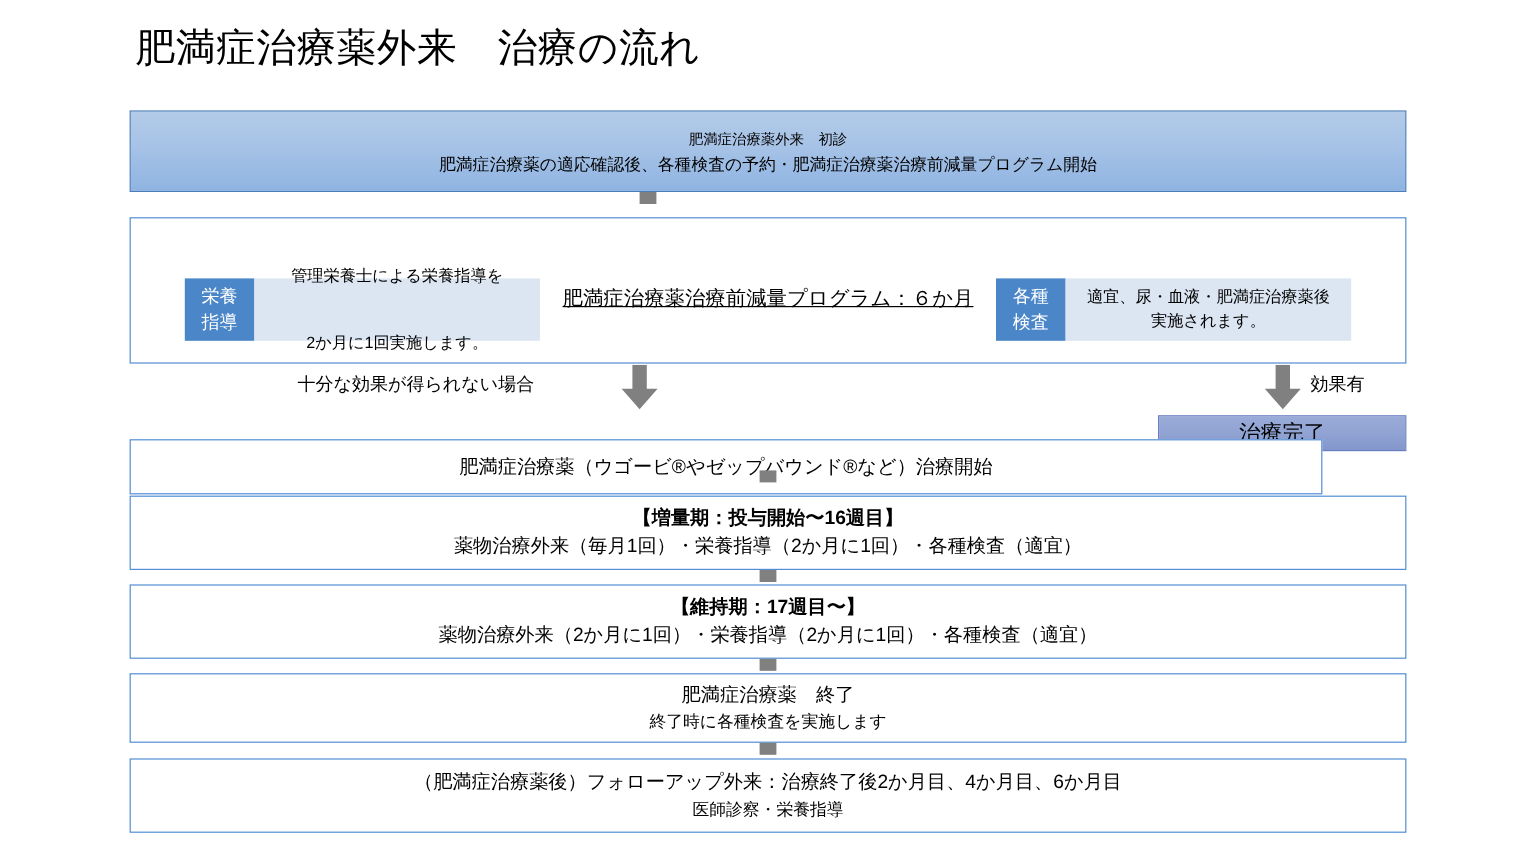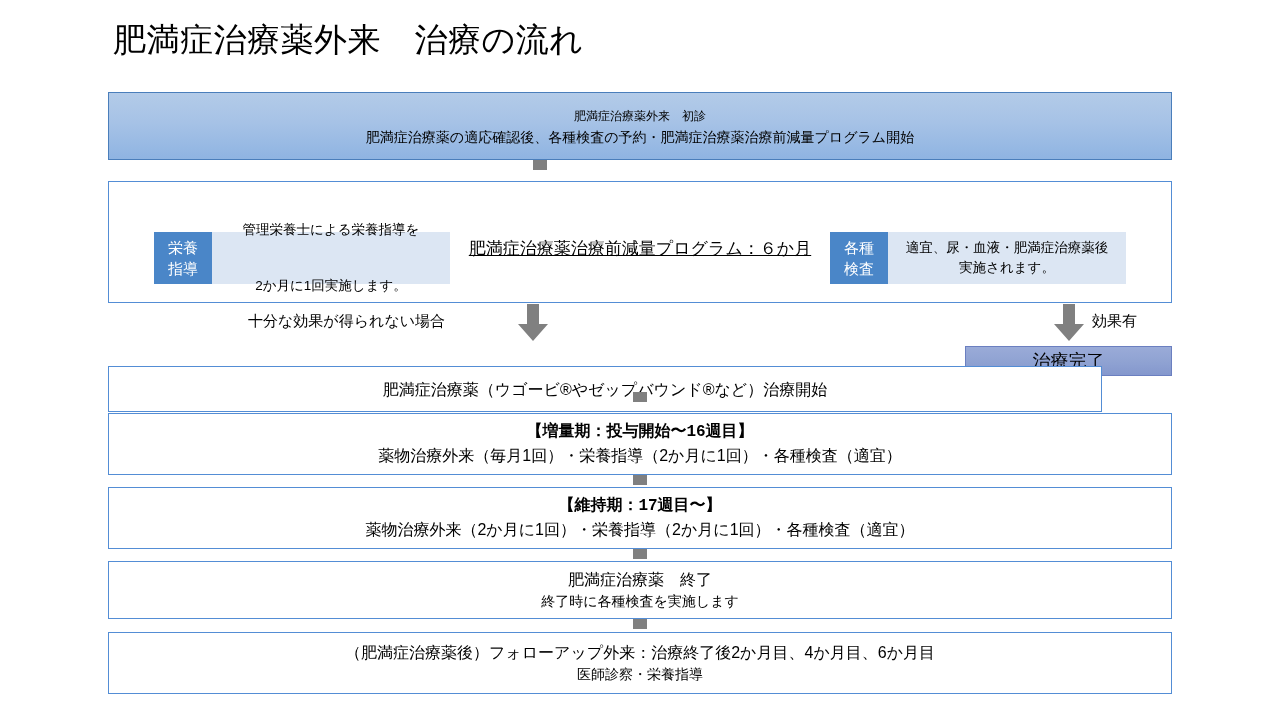--- a/index.html
+++ b/index.html
@@ -98,21 +98,21 @@
     white-space:pre;
     color:#000;
   }
   .chip-a .chip-body{width:218px;}
   .chip-b .chip-body{width:218px;gap:36px;}
   .chip-c .chip-body{width:218px;}
 
   
   .t16{font-size:16px;line-height:23px;white-space:pre;}
   .t14{font-size:14px;line-height:21px;white-space:pre;}
-  .bold{font-weight:bold;font-family:Liberation Mono, monospace;}
+  .bold{font-weight:bold;}
 
   
   .arrow-down{
     position:absolute;
     width:34px;
   }
   .arrow-down svg{display:block;}
 
   
   .stub{

